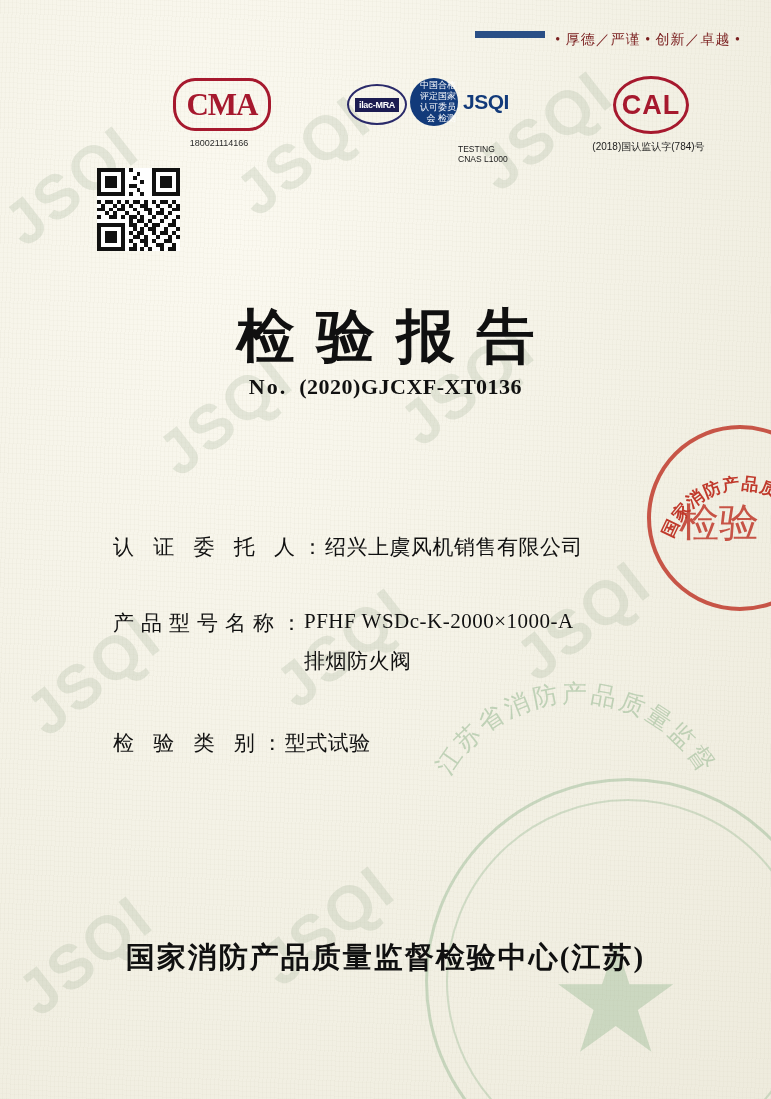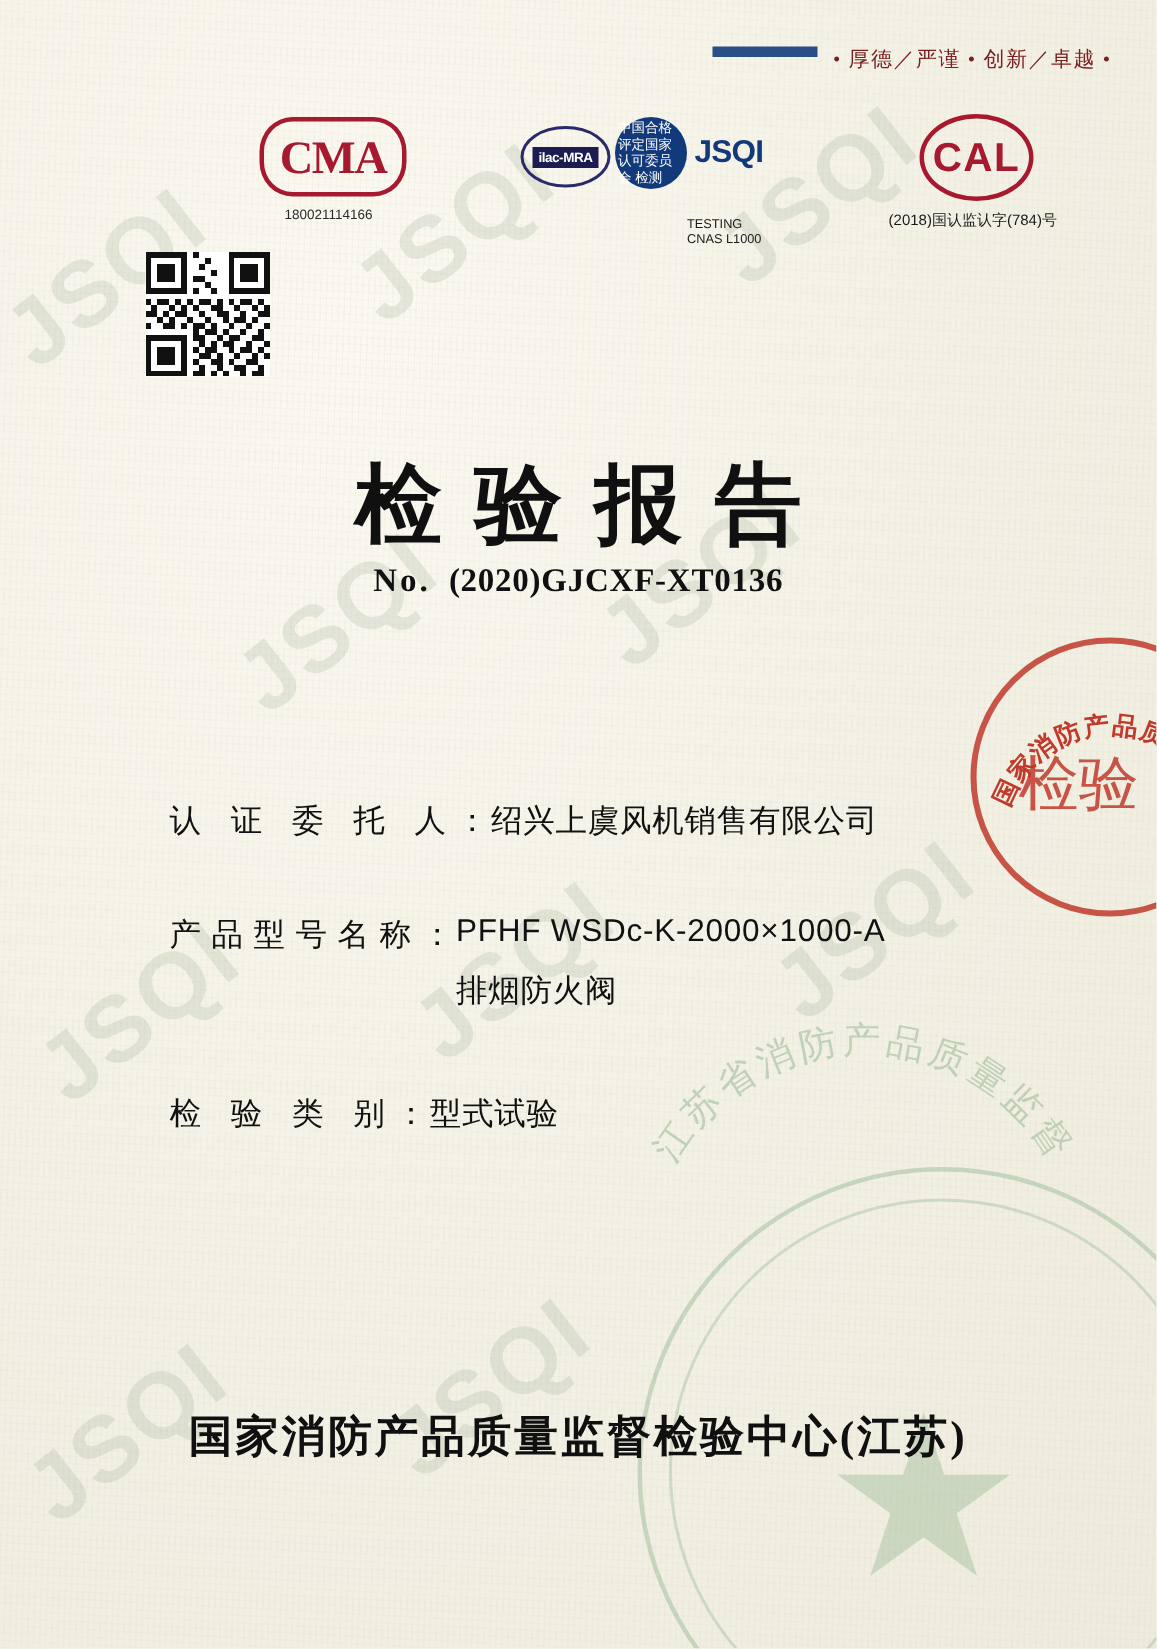--- a/index.html
+++ b/index.html
@@ -191,21 +191,21 @@
     height: 48px;
     border-radius: 50%;
     background: #123a7a;
     color: #fff;
     font-size: 9px;
     line-height: 11px;
     font-family: "Liberation Sans", sans-serif;
     display: flex;
     align-items: center;
     justify-content: center;
-    text-align: left;
+    text-align: right;
     padding: 2px;
     box-sizing: border-box;
   }
   .cnas-word {
     color: #123a7a;
     font-family: "Liberation Sans", sans-serif;
     font-size: 21px;
     font-weight: bold;
     letter-spacing: -0.5px;
   }
@@ -323,21 +323,21 @@
     font-weight: bold;
     letter-spacing: 1px;
   }
 
   
   .fields {
     position: absolute;
     left: 113px;
     top: 533px;
     width: 600px;
-    font-family: Liberation Sans, sans-serif;
+    font-family: Liberation Serif, serif;
     color: #111;
   }
   .field {
     margin-bottom: 48px;
     display: flex;
     align-items: flex-start;
     font-size: 21px;
   }
   .field-label {
     white-space: nowrap;

